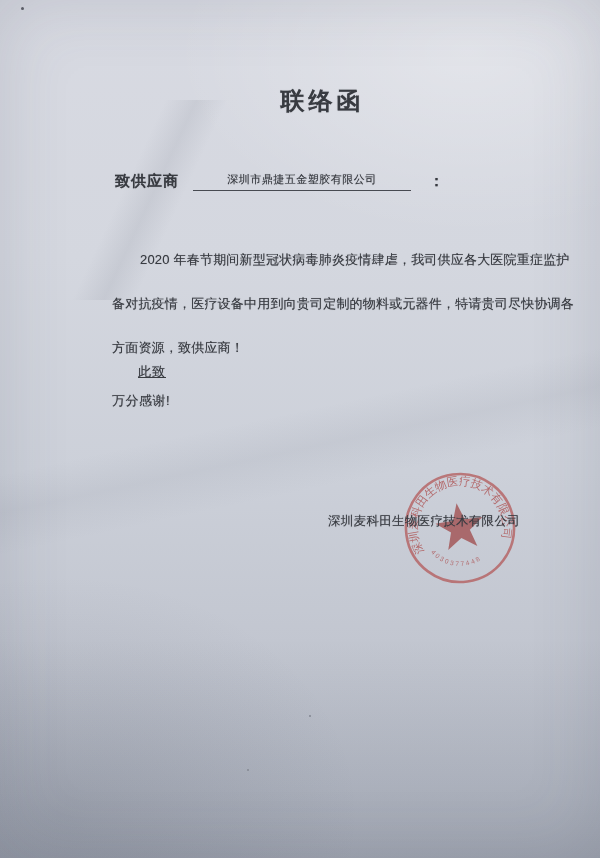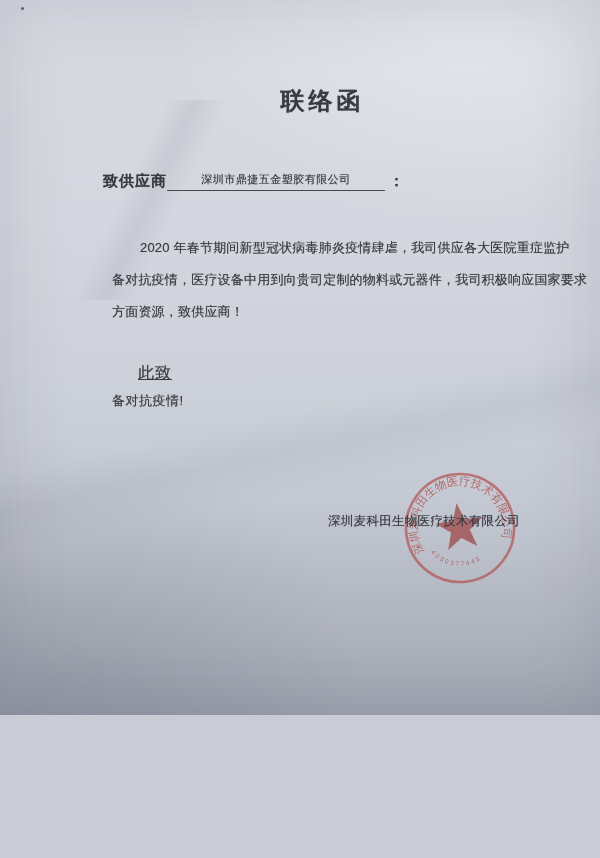--- a/index.html
+++ b/index.html
@@ -2,21 +2,21 @@
 <html><head>
 <meta charset="utf-8">
 <style>
   html,body{margin:0;padding:0;}
   body{
     width:600px;height:858px;overflow:hidden;
     font-family:"Liberation Sans",sans-serif;
     background:#c9ccd4;
   }
   .paper{
-    position:relative;width:600px;height:715px;overflow:hidden;
+    position:relative;width:600px;height:858px;overflow:hidden;
     background:
       radial-gradient(ellipse 420px 260px at 78% 6%, rgba(255,255,255,0.30), rgba(255,255,255,0) 70%),
       radial-gradient(ellipse 500px 400px at 10% 95%, rgba(52,58,74,0.14), rgba(52,58,74,0) 60%),
       linear-gradient(180deg,#d8dae2 0%,#d4d7df 30%,#ccd0d9 55%,#c2c6d0 75%,#b7bcc7 92%,#b2b7c2 100%);
     box-shadow: inset 0 0 70px rgba(70,76,92,0.16);
   }
   .shading{position:absolute;pointer-events:none;}
   .crease-tl{
     left:0;top:100px;width:300px;height:200px;
     background:linear-gradient(115deg, rgba(0,0,0,0) 42%, rgba(86,92,108,0.10) 50%, rgba(0,0,0,0) 58%);
@@ -34,37 +34,38 @@
   .speck.s2{left:309px;top:715px;width:2px;height:2px;opacity:.55;}
   .speck.s3{left:247px;top:769px;width:2px;height:2px;opacity:.45;}
 
   .ink{color:#383b41;text-shadow:0 0 0.7px rgba(56,59,65,0.55);}
 
   .title{
     position:absolute;left:0;top:85px;width:645px;text-align:center;
     font-size:24px;font-weight:bold;letter-spacing:4px;
   }
   .recipient{
-    position:absolute;left:103px;top:172px;display:flex;align-items:flex-end;
+    position:absolute;left:115px;top:172px;display:flex;align-items:flex-end;
     font-size:15px;
+    gap:14px;
   }
   .recipient .label{font-weight:bold;letter-spacing:1px;white-space:nowrap;}
   .recipient .underlined{
     display:inline-block;width:218px;text-align:center;
     border-bottom:1.6px solid #474a51;
     font-family:"Liberation Serif",serif;
     font-size:11px;letter-spacing:0.5px;padding-bottom:3px;white-space:nowrap;
   }
   .recipient .colon{font-weight:bold;margin-left:4px;}
 
   .body-text{position:absolute;left:112px;top:232px;font-size:13px;letter-spacing:0.2px;}
-  .body-text .line{height:32px;line-height:32px;white-space:nowrap;}
+  .body-text .line{height:32px;line-height:32px;white-space:nowrap;margin-top:12px;}
   .body-text .line.first{padding-left:28px;}
 
-  .closing-cizhi{position:absolute;left:138px;top:363px;font-size:16px;letter-spacing:1px;text-decoration:underline;}
+  .closing-cizhi{position:absolute;left:138px;top:363px;font-size:13px;letter-spacing:1px;text-decoration:underline;}
   .closing-thanks{position:absolute;left:112px;top:392px;font-size:13px;letter-spacing:0.5px;}
 
   .sig-company{position:absolute;right:80px;top:513px;font-size:12.5px;letter-spacing:0.3px;white-space:nowrap;}
   .sig-date{position:absolute;right:80px;top:546px;font-size:13.5px;letter-spacing:1.5px;white-space:nowrap;}
 
   .seal{
     position:absolute;left:400px;top:468px;width:120px;height:120px;
     transform:rotate(-8deg);opacity:0.88;
   }
 </style>
@@ -83,26 +84,26 @@
   <div class="title ink">联络函</div>
 
   <div class="recipient ink">
     <span class="label">致供应商</span>
     <span class="underlined">深圳市鼎捷五金塑胶有限公司</span>
     <span class="colon">：</span>
   </div>
 
   <div class="body-text ink">
     <div class="line first">2020 年春节期间新型冠状病毒肺炎疫情肆虐，我司供应各大医院重症监护</div>
-    <div class="line">备对抗疫情，医疗设备中用到向贵司定制的物料或元器件，我司积极响应国家要求</div>
+    <div class="line">备对抗疫情，医疗设备中用到向贵司定制的物料或元器件，特请贵司尽快协调各</div>
     <div class="line">方面资源，致供应商！</div>
   </div>
 
   <div class="closing-cizhi ink">此致</div>
-  <div class="closing-thanks ink">备对抗疫情!</div>
+  <div class="closing-thanks ink">万分感谢!</div>
 
   <svg class="seal" viewBox="0 0 120 120" xmlns="http://www.w3.org/2000/svg">
     <defs>
       <path id="sealTopArc" d="M 21.0 78.2 A 43 43 0 1 1 99.0 78.2"></path>
       <path id="sealBottomArc" d="M 24.3 73.0 A 38 38 0 0 0 95.7 73.0"></path>
     </defs>
     <circle cx="60" cy="60" r="54" fill="none" stroke="#b25454" stroke-width="2.6" stroke-opacity="0.82"></circle>
     <polygon points="60,35 65.9,51.9 83.8,52.3 69.5,63.1 74.7,80.2 60,70 45.3,80.2 50.5,63.1 36.2,52.3 54.1,51.9" fill="#9e4343" fill-opacity="0.82"></polygon>
     <text font-size="11.5" fill="#ad4f4f" fill-opacity="0.9" font-family="Liberation Sans, sans-serif">
       <textPath href="#sealTopArc" textLength="170" lengthAdjust="spacingAndGlyphs">深圳麦科田生物医疗技术有限公司</textPath>

